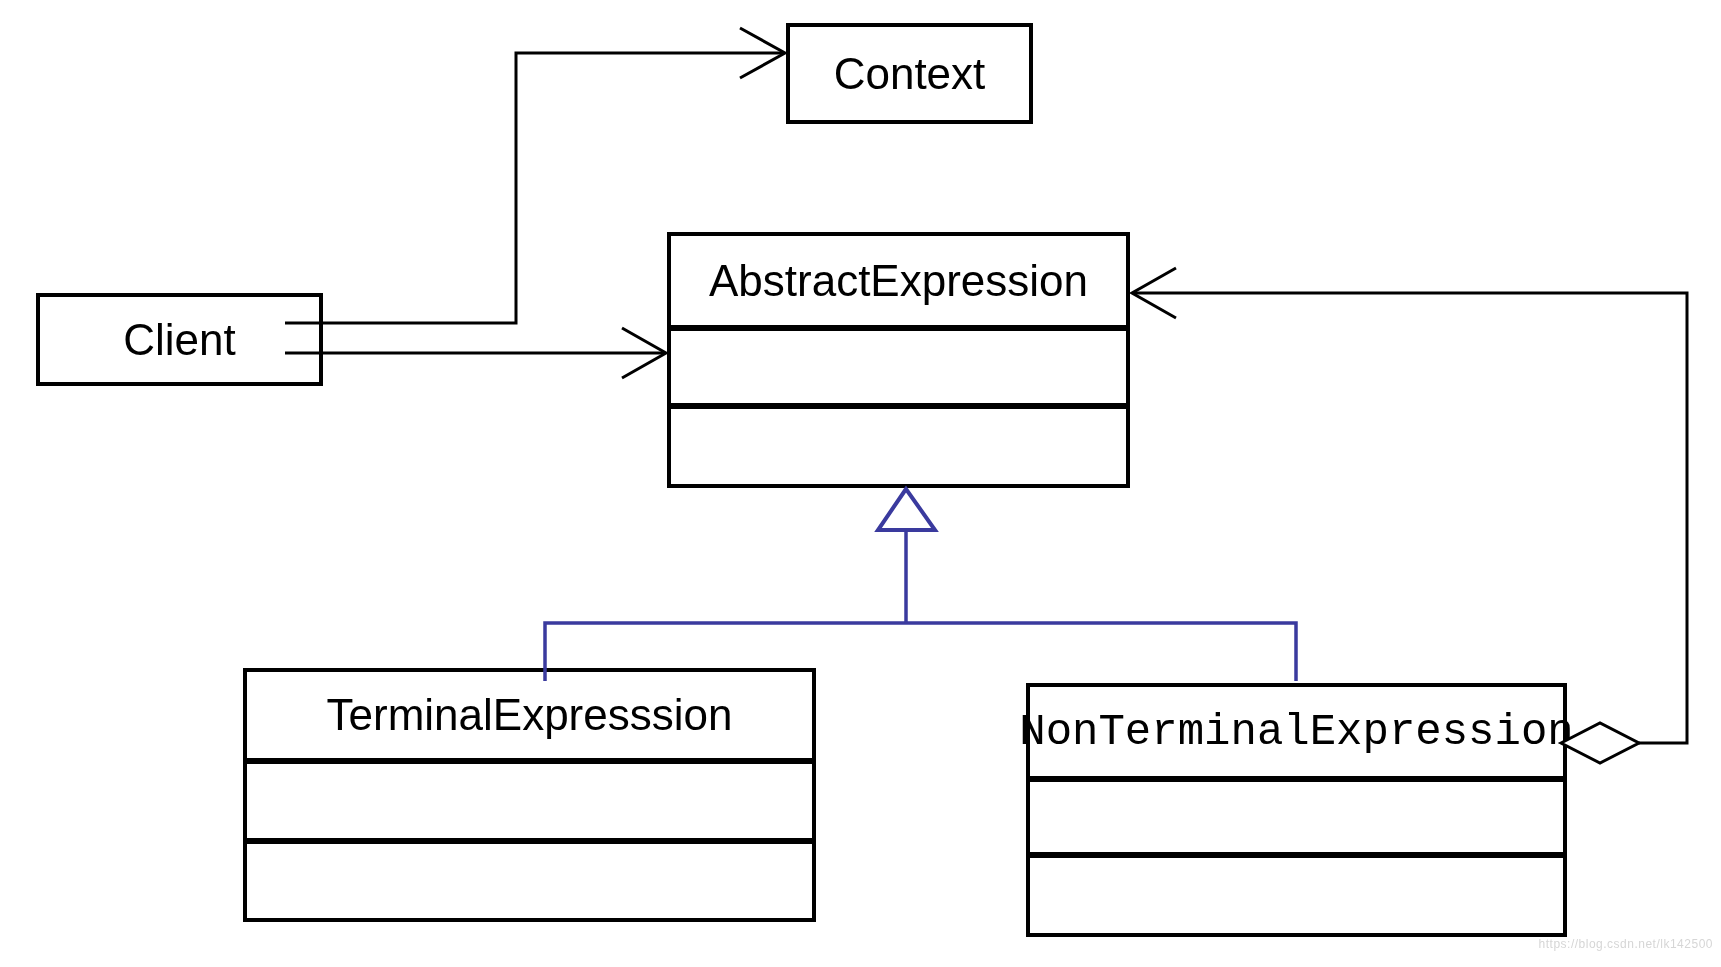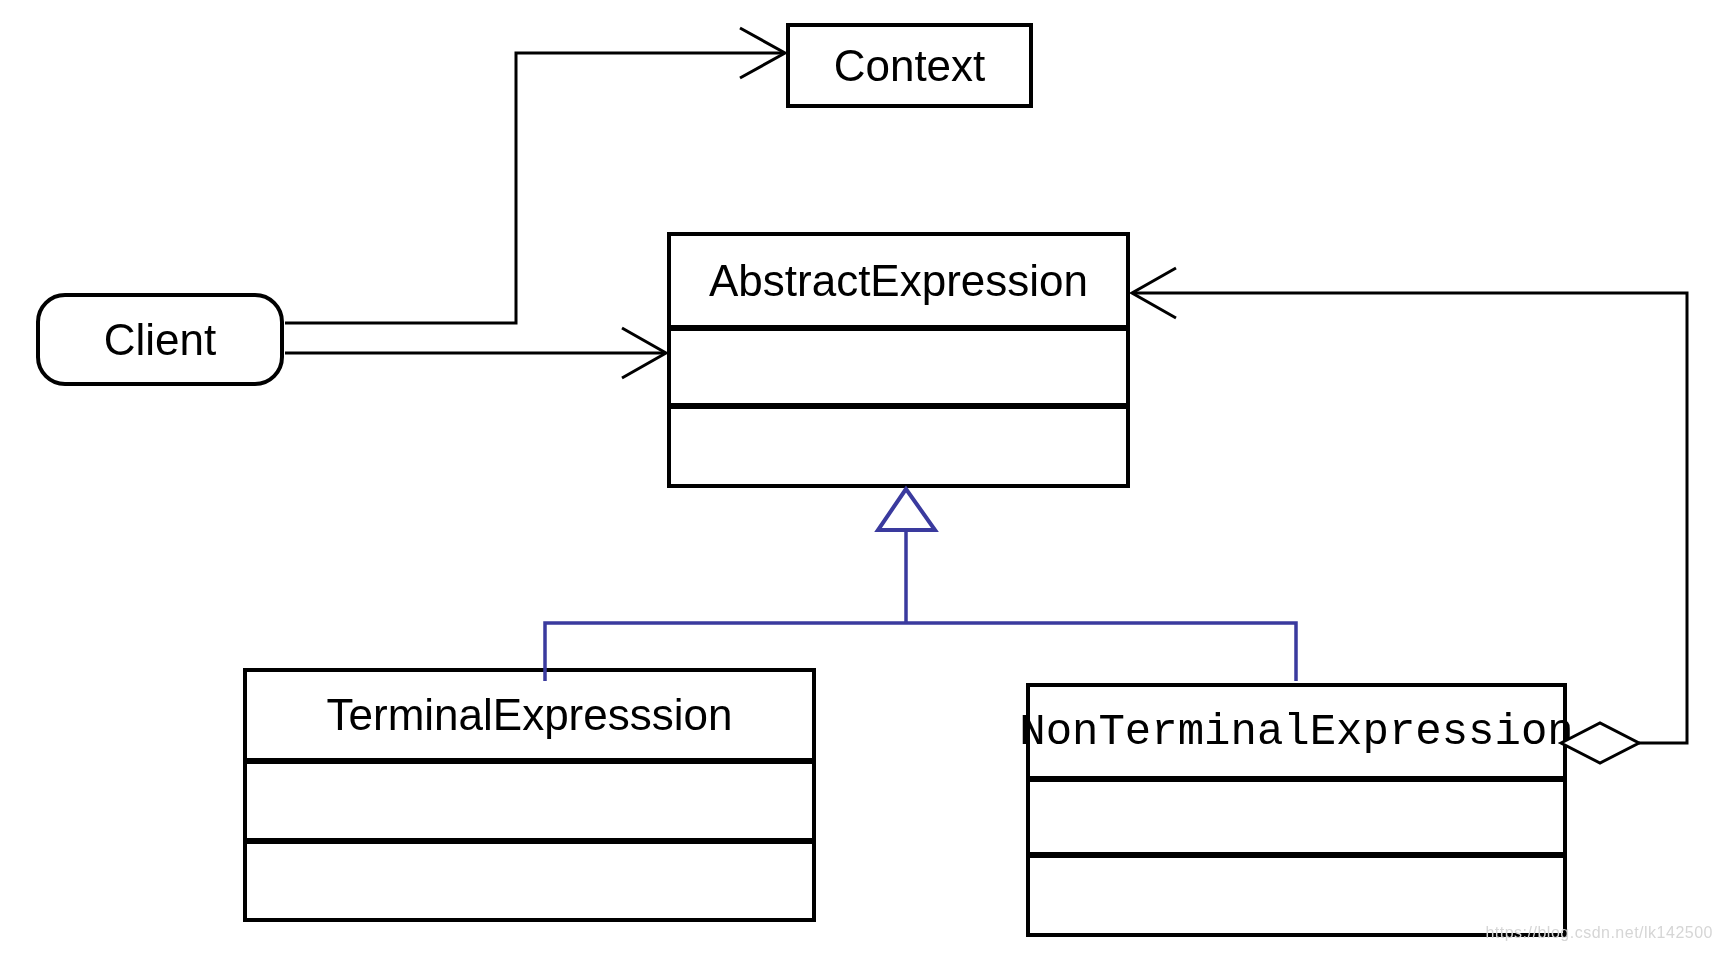--- a/index.html
+++ b/index.html
@@ -72,31 +72,31 @@
     justify-content: center;
     box-sizing: border-box;
   }
   .compartment {
     box-sizing: border-box;
     border-top: 6px solid var(--line, #000000);
   }
   .watermark {
     position: absolute;
     right: 8px;
-    bottom: 25px;
-    font-size: 16px;
+    bottom: 16px;
+    font-size: 12px;
     letter-spacing: 0.5px;
     color: var(--watermark, #d6d6d6);
     z-index: 4;
     white-space: nowrap;
   }
 
   
-  #context-box  { left: 786px;  top: 23px;  width: 247px; height: 85px; }
-  #client-box   { left: 36px;   top: 293px; width: 248px; height: 93px; border-radius: 29px; }
+  #context-box  { left: 786px;  top: 23px;  width: 247px; height: 101px; }
+  #client-box   { left: 36px;   top: 293px; width: 287px; height: 93px; }
   #abstract-box { left: 667px;  top: 232px; width: 463px; height: 256px; }
   #abstract-box .class-title { height: 89px; }
   #abstract-box .compartment-attrs { height: 78px; }
   #abstract-box .compartment-ops { flex: 1; }
   #terminal-box { left: 243px;  top: 668px; width: 573px; height: 254px; }
   #terminal-box .class-title { height: 86px; }
   #terminal-box .compartment-attrs { height: 80px; }
   #terminal-box .compartment-ops { flex: 1; }
   #nonterminal-box { left: 1026px; top: 683px; width: 541px; height: 254px; font-family: Liberation Mono, monospace; }
   #nonterminal-box .class-title { height: 89px; }

